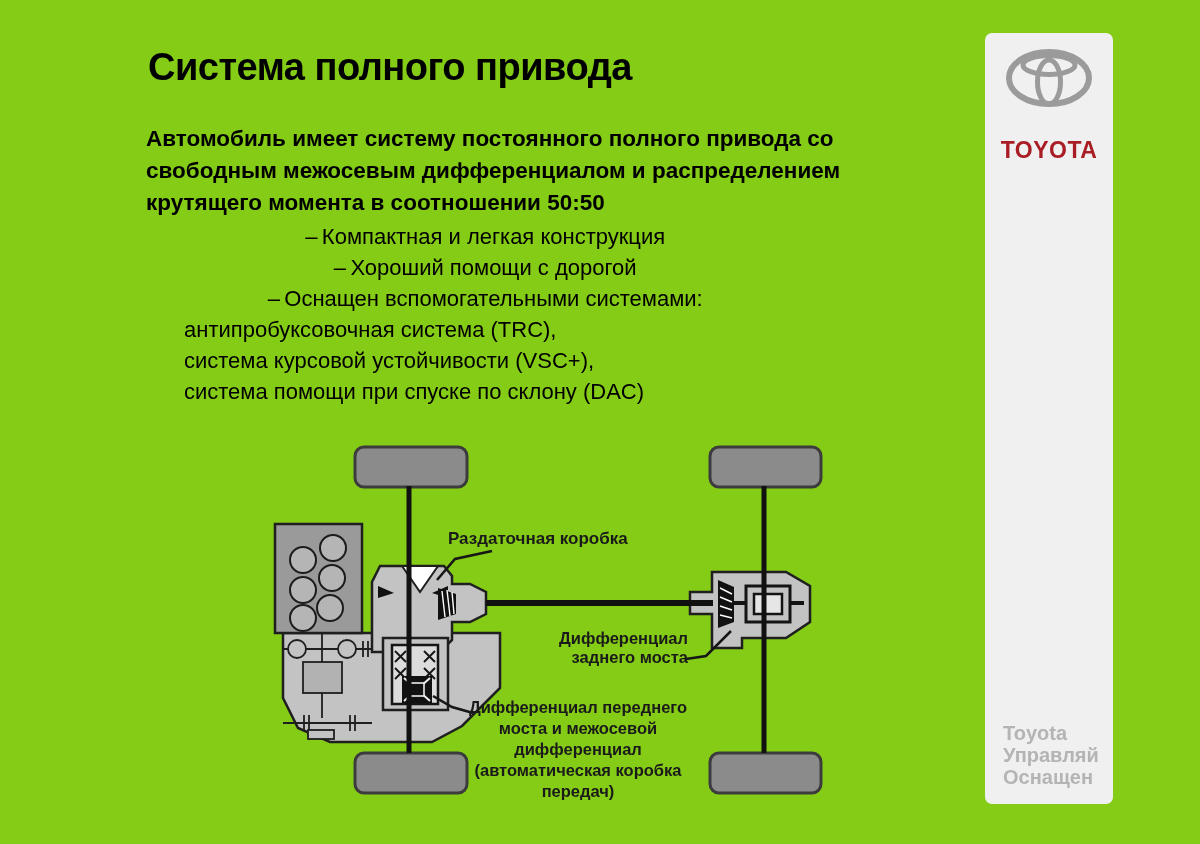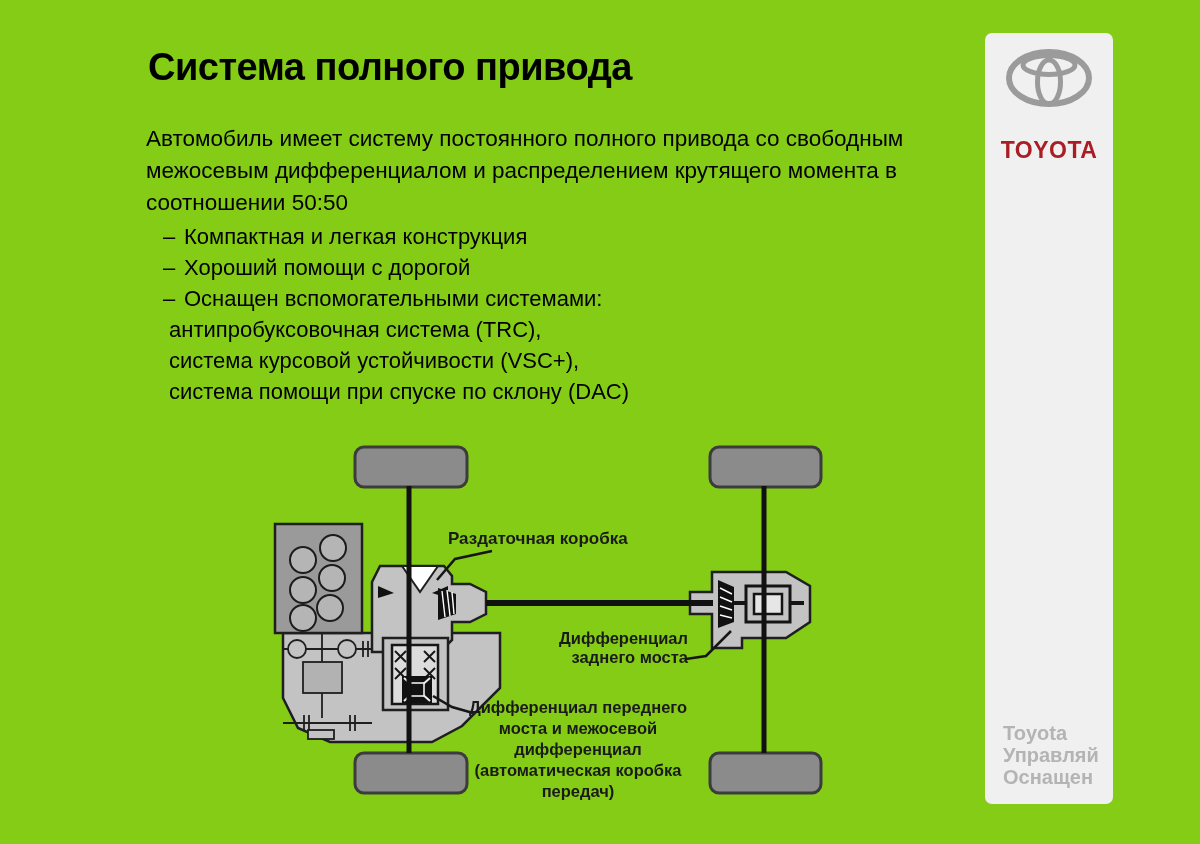--- a/index.html
+++ b/index.html
@@ -6,29 +6,29 @@
   .slide{
     position:relative;width:1200px;height:844px;background:#84cc16;
     font-family:"Liberation Sans",sans-serif;color:#000;overflow:hidden;
   }
   .title{
     position:absolute;left:148px;top:46px;margin:0;
     font-size:38px;font-weight:700;letter-spacing:-0.5px;color:#000;
   }
   .intro{
     position:absolute;left:146px;top:123px;width:805px;margin:0;
-    font-size:22.5px;font-weight:400;line-height:32px;color:#000;
+    font-size:22.5px;font-weight:700;line-height:32px;color:#000;
   }
   .bullets{
     position:absolute;left:163px;top:221px;width:640px;
     font-size:22px;line-height:31px;color:#000;
   }
-  .bullet{white-space:nowrap;}
+  .bullet{white-space:nowrap;text-align:center;}
   .bullet .dash{display:inline-block;width:21px;}
-  .subline{margin-left:6px;white-space:nowrap;}
+  .subline{margin-left:21px;white-space:nowrap;}
   .diagram-svg{position:absolute;left:0;top:0;}
   .svg-label{
     font-family:"Liberation Sans",sans-serif;font-weight:700;fill:#1a1a1a;
   }
   .sidebar{
     position:absolute;left:985px;top:33px;width:128px;height:771px;
     background:#f0f0f0;
     border-radius:7px;
   }
   .emblem{position:absolute;left:0;top:14px;width:128px;height:62px;}

